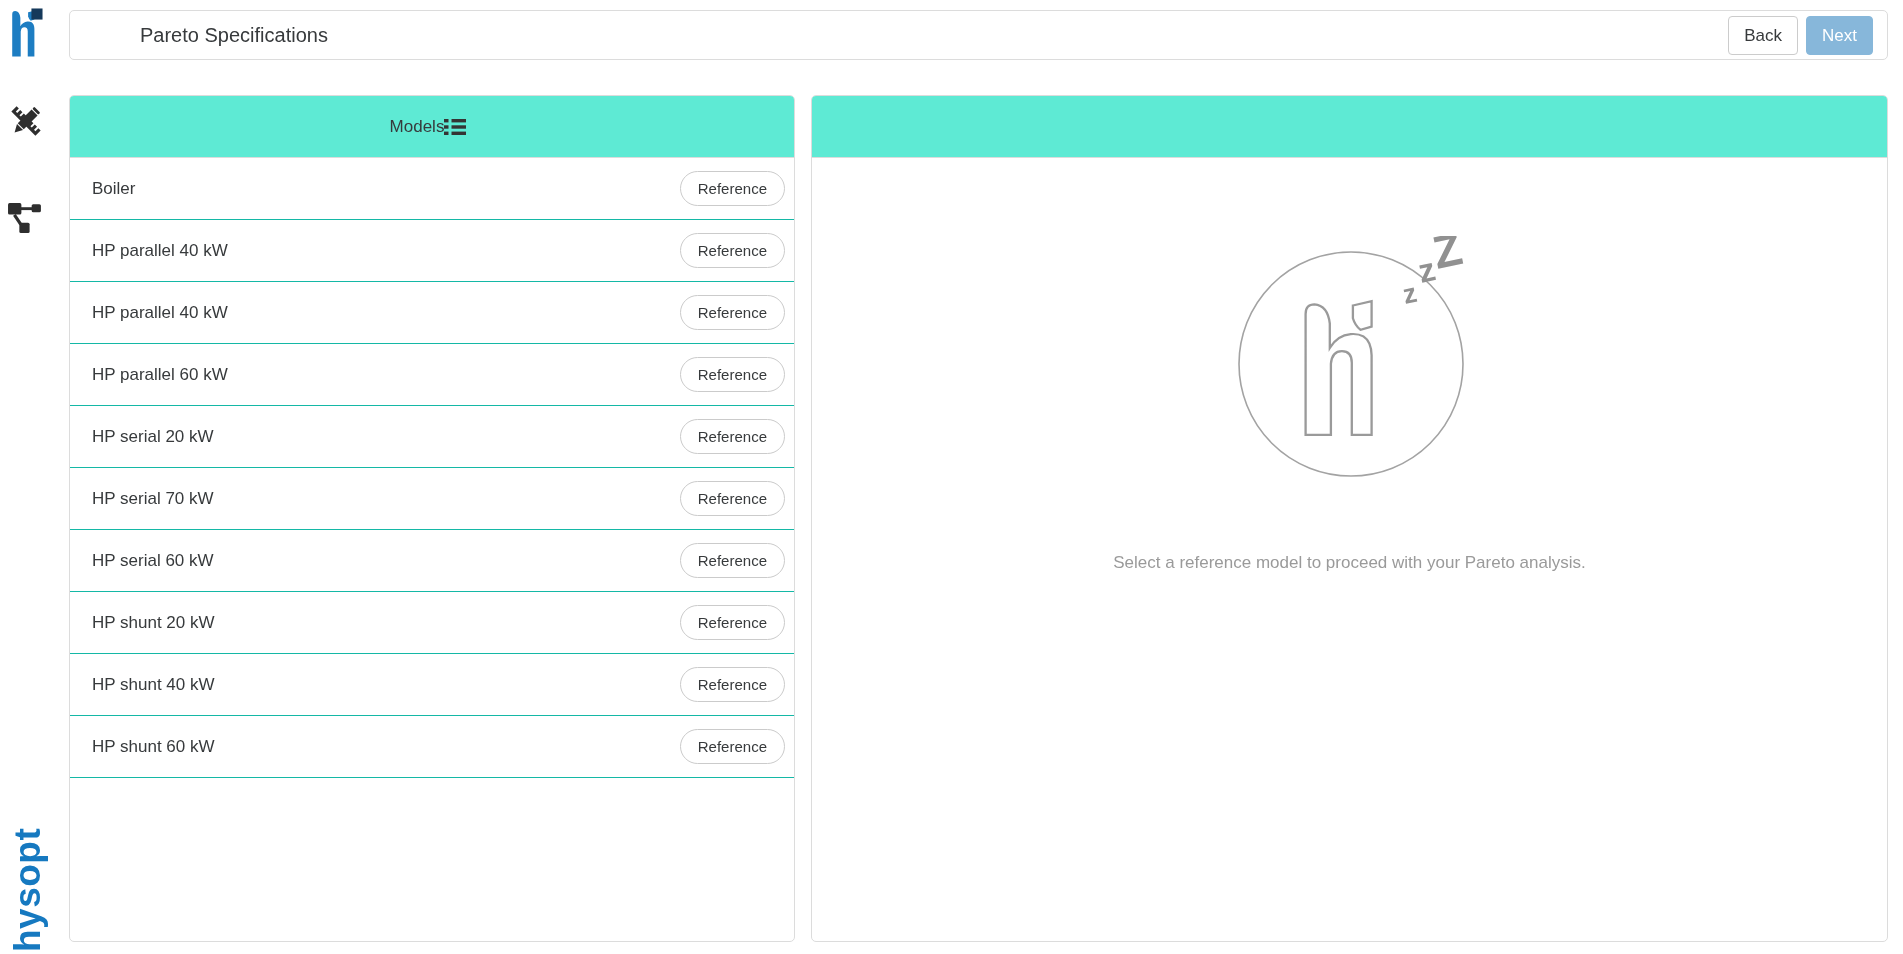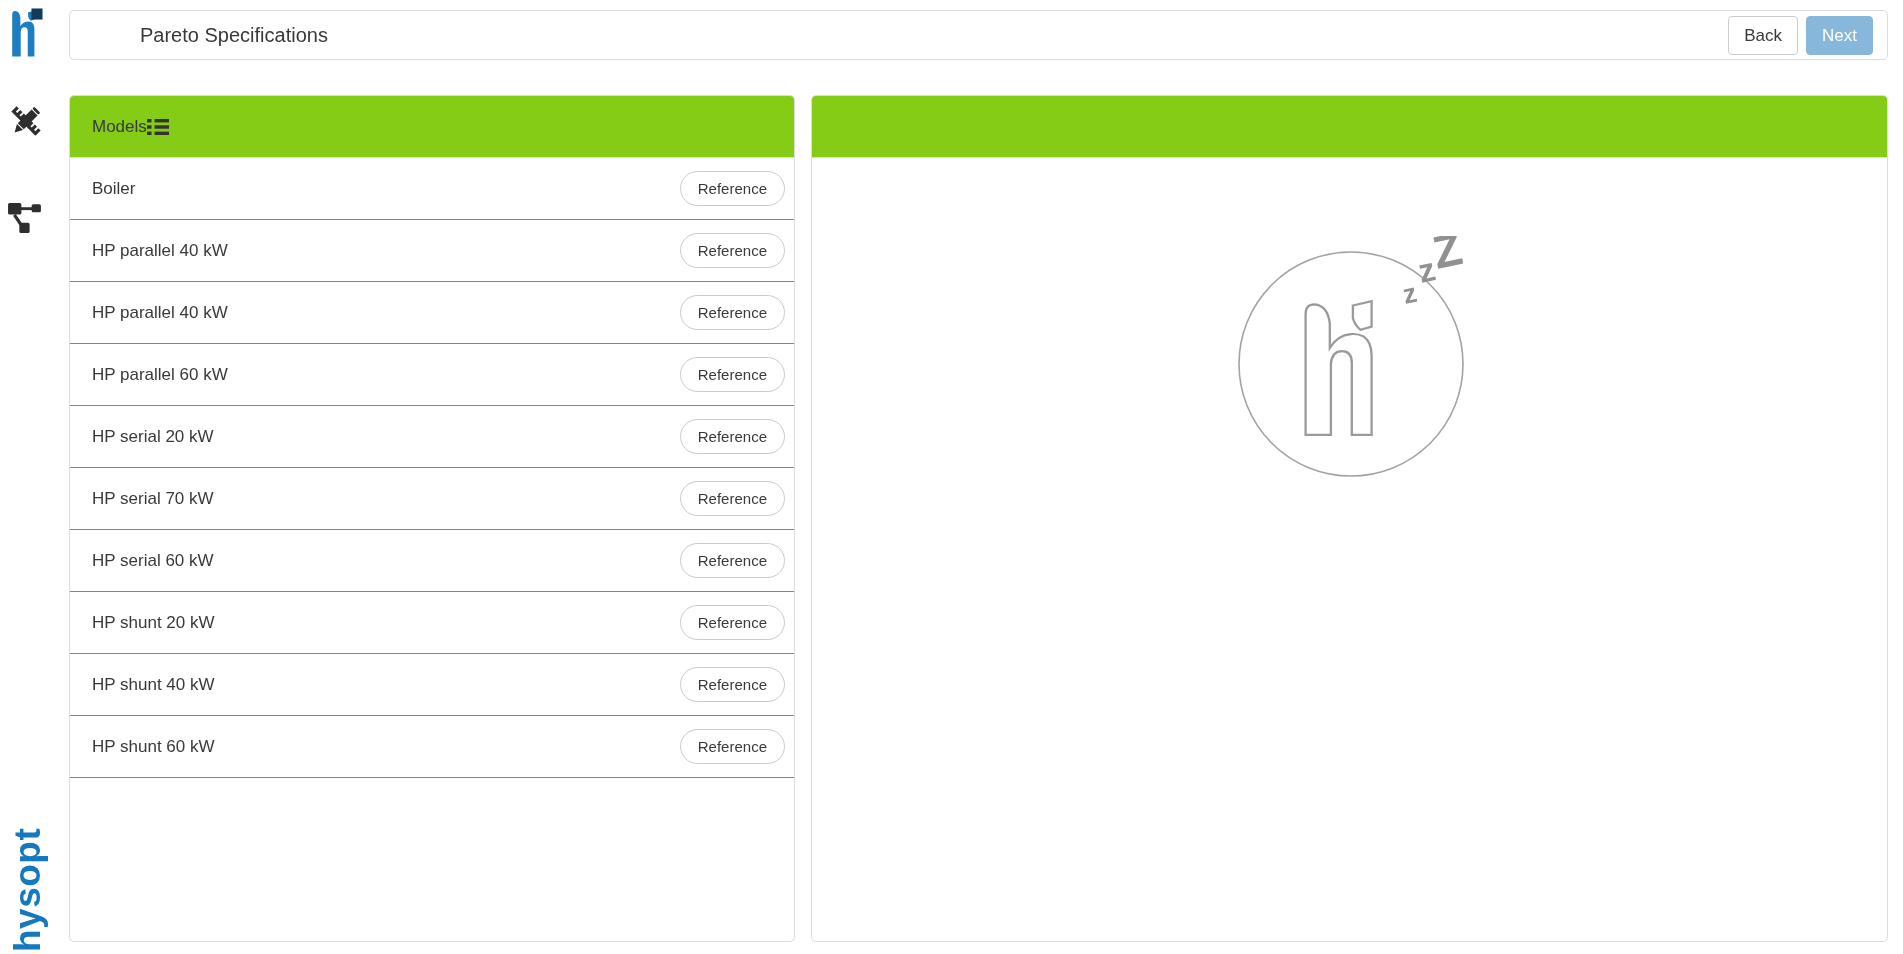--- a/index.html
+++ b/index.html
@@ -32,22 +32,22 @@
   }
   .btn-back { background:#fff; border:1px solid #ccc; color:#373a3c; }
   .btn-next { background:#87b7da; border:1px solid #87b7da; color:#fff; }
 
   
   .panels { position:absolute; left:69px; top:95px; right:15px; bottom:12px; display:flex; gap:16px; }
   .panel { background:#fff; border:1px solid #dcdcdc; border-radius:5px; overflow:hidden; }
   .models-panel { width:726px; }
   .detail-panel { flex:1; }
   .panel-head {
-    height:62px; background:#84cc16; border-bottom:1px solid #dcdcdc;
-    display:flex; align-items:center; justify-content:flex-start;
+    height:62px; background:#5eead4; border-bottom:1px solid #dcdcdc;
+    display:flex; align-items:center; justify-content:center;
     padding:0 30px 0 22px;
   }
   .panel-head-title { font-size:17px; color:#373a3c; }
   .list-icon { width:22px; height:20px; cursor:pointer; }
 
   .model-row {
     height:62px; display:flex; align-items:center; justify-content:space-between;
     padding:0 9px 0 22px; border-bottom:1px solid #14b8a6; background:#fff; cursor:pointer;gap:44px;
   }
   .model-name { font-size:17px; color:#373a3c; }
@@ -184,15 +184,16 @@
         <circle cx="126" cy="128" r="112" fill="none" stroke="#a3a3a3" stroke-width="1.6"></circle>
         <g transform="translate(74,61) scale(1.1,1.06)" fill="none" stroke="#9a9a9a" stroke-width="2.1">
           <path d="M6 130 V16 Q6 7 14 7 Q26 8 28 25 V48 Q35 36 47 35 Q60 34 64 44 Q66 49 66 55 V130 H48 V62 Q48 51 39 51 Q30 51 29 63 V130 Z"></path>
           <path d="M49 8 L66 4 V28 L56 31 Q51 27 49 20 Z"></path>
         </g>
         <text class="sleep-z" x="180" y="68" font-size="27" transform="rotate(-12 180 68)">z</text>
         <text class="sleep-z" x="196" y="47" font-size="33" transform="rotate(-12 196 47)">z</text>
         <text class="sleep-z" x="212" y="33" font-size="46" transform="rotate(-12 212 33)">Z</text>
       </svg>
 
+      <div class="empty-hint">Select a reference model to proceed with your Pareto analysis.</div>
     </div>
   </div>
 </div>
 
 </body></html>

